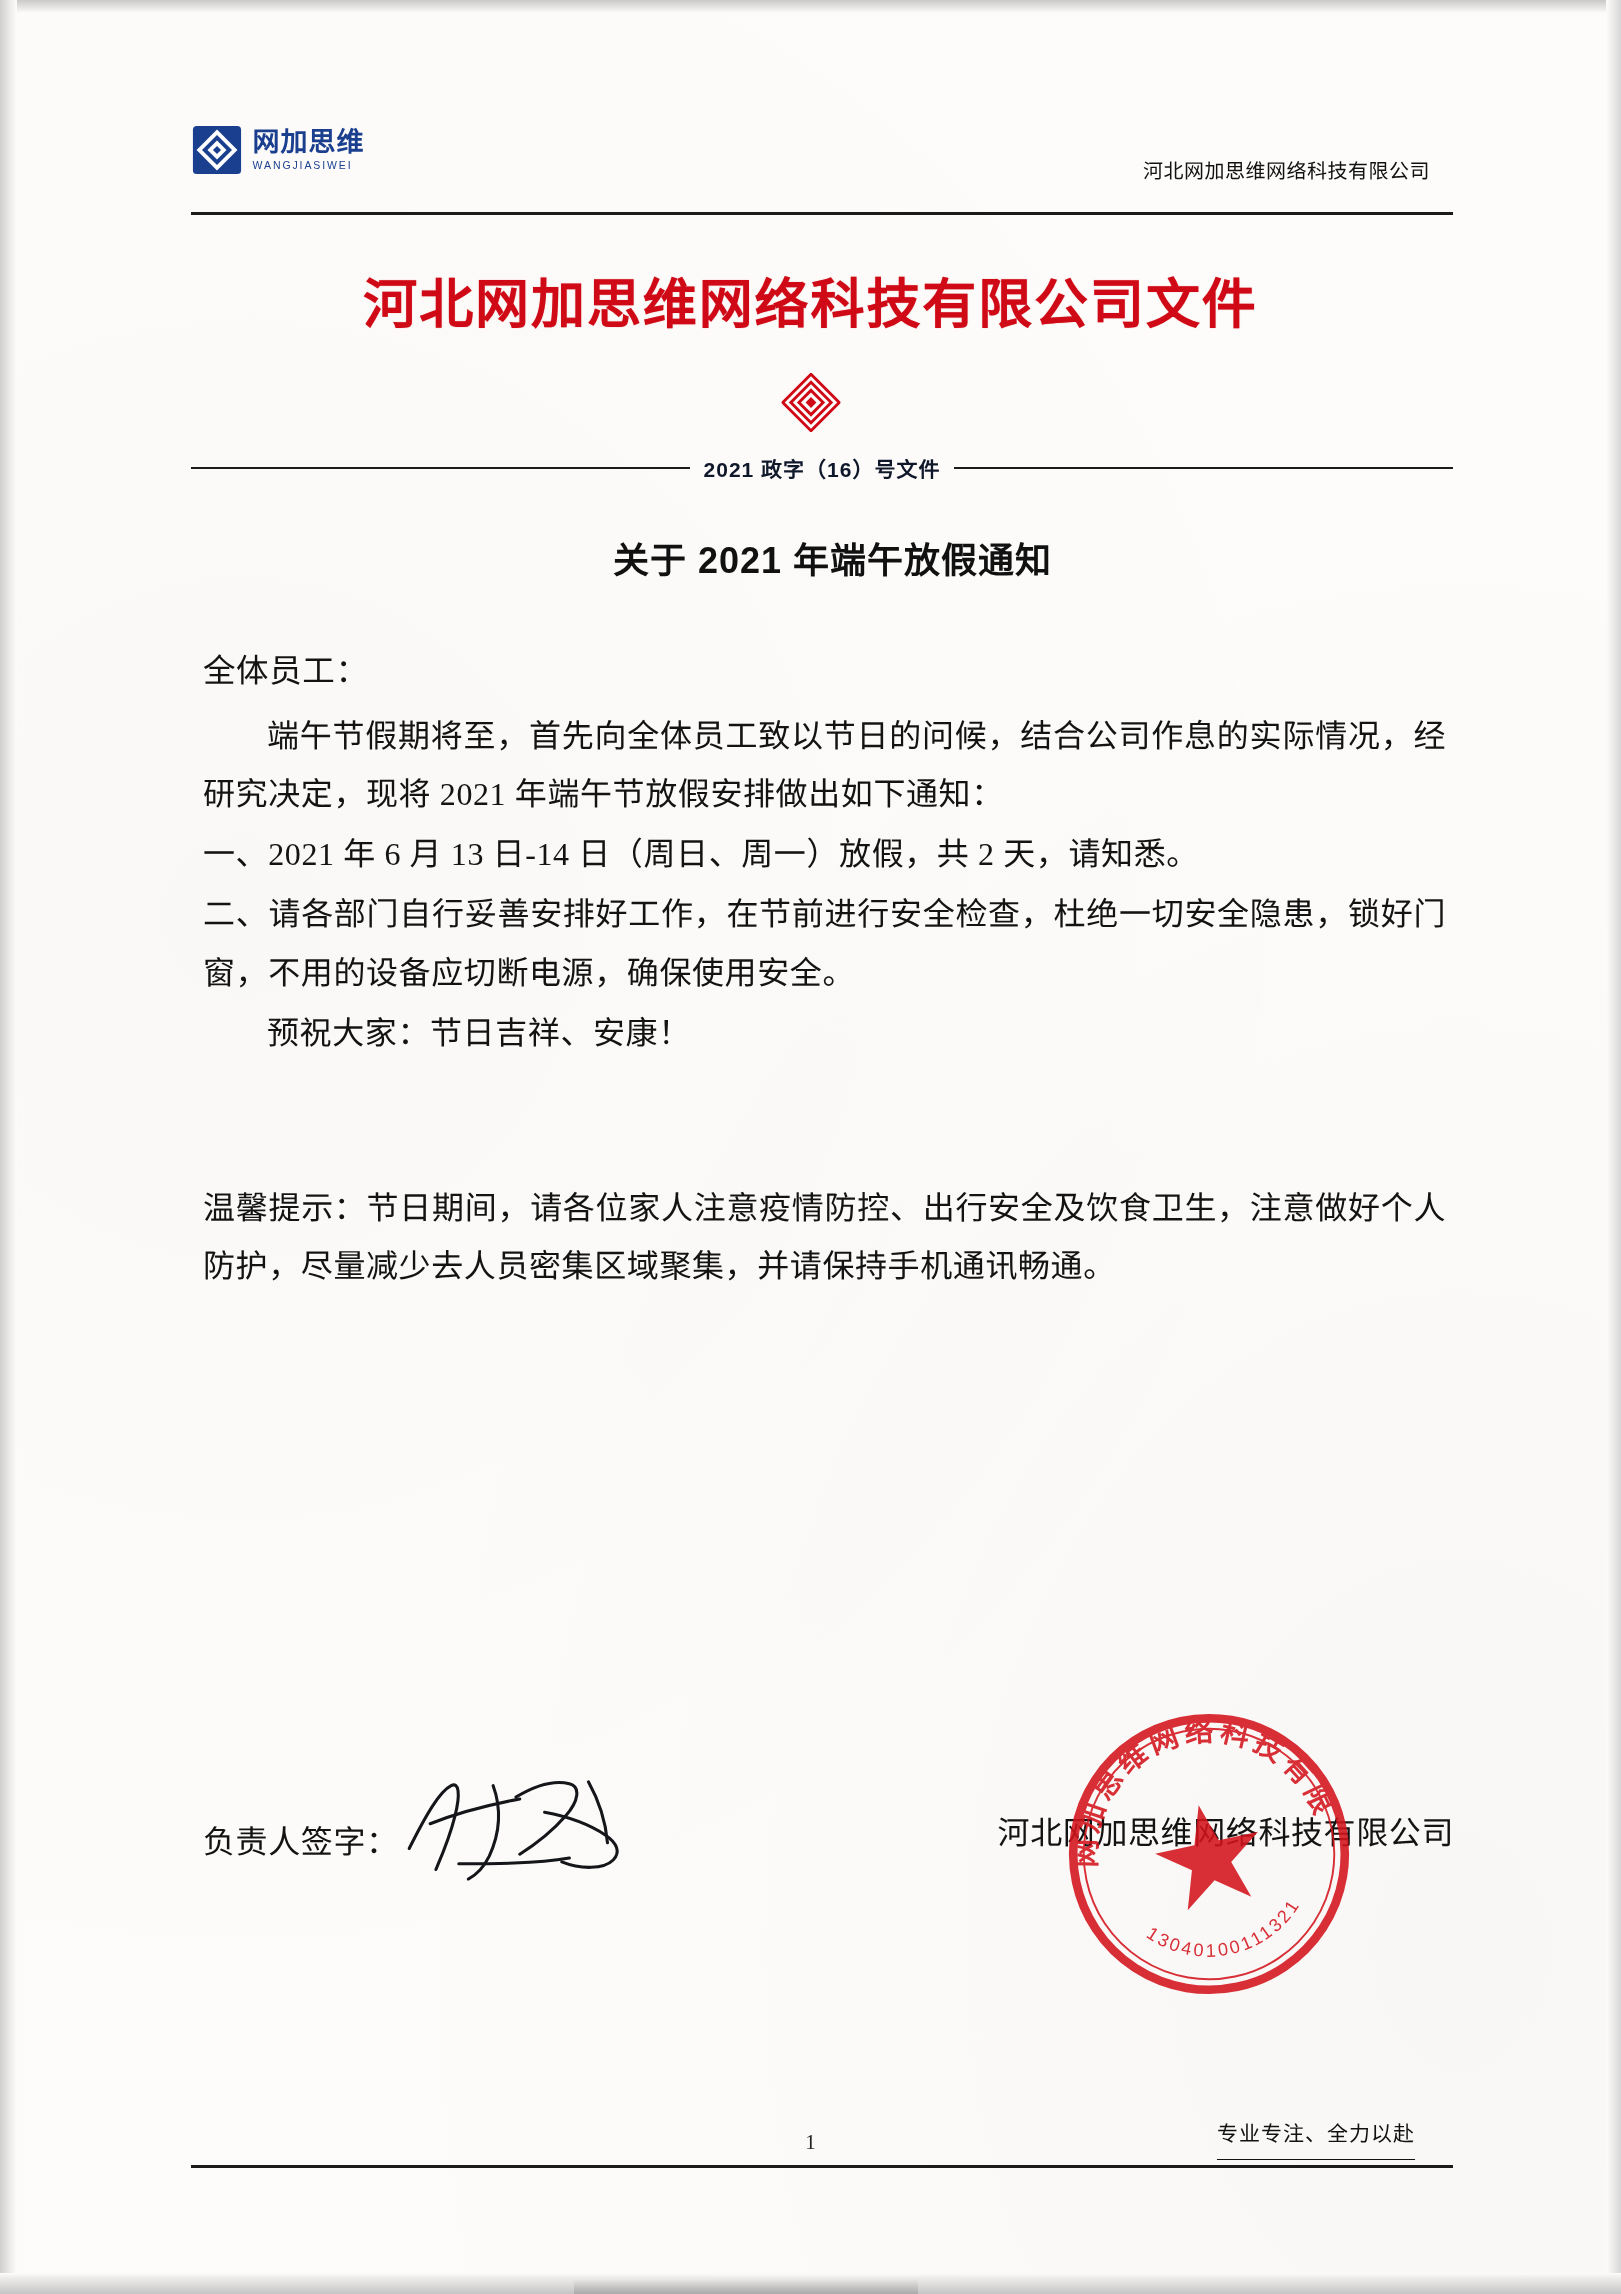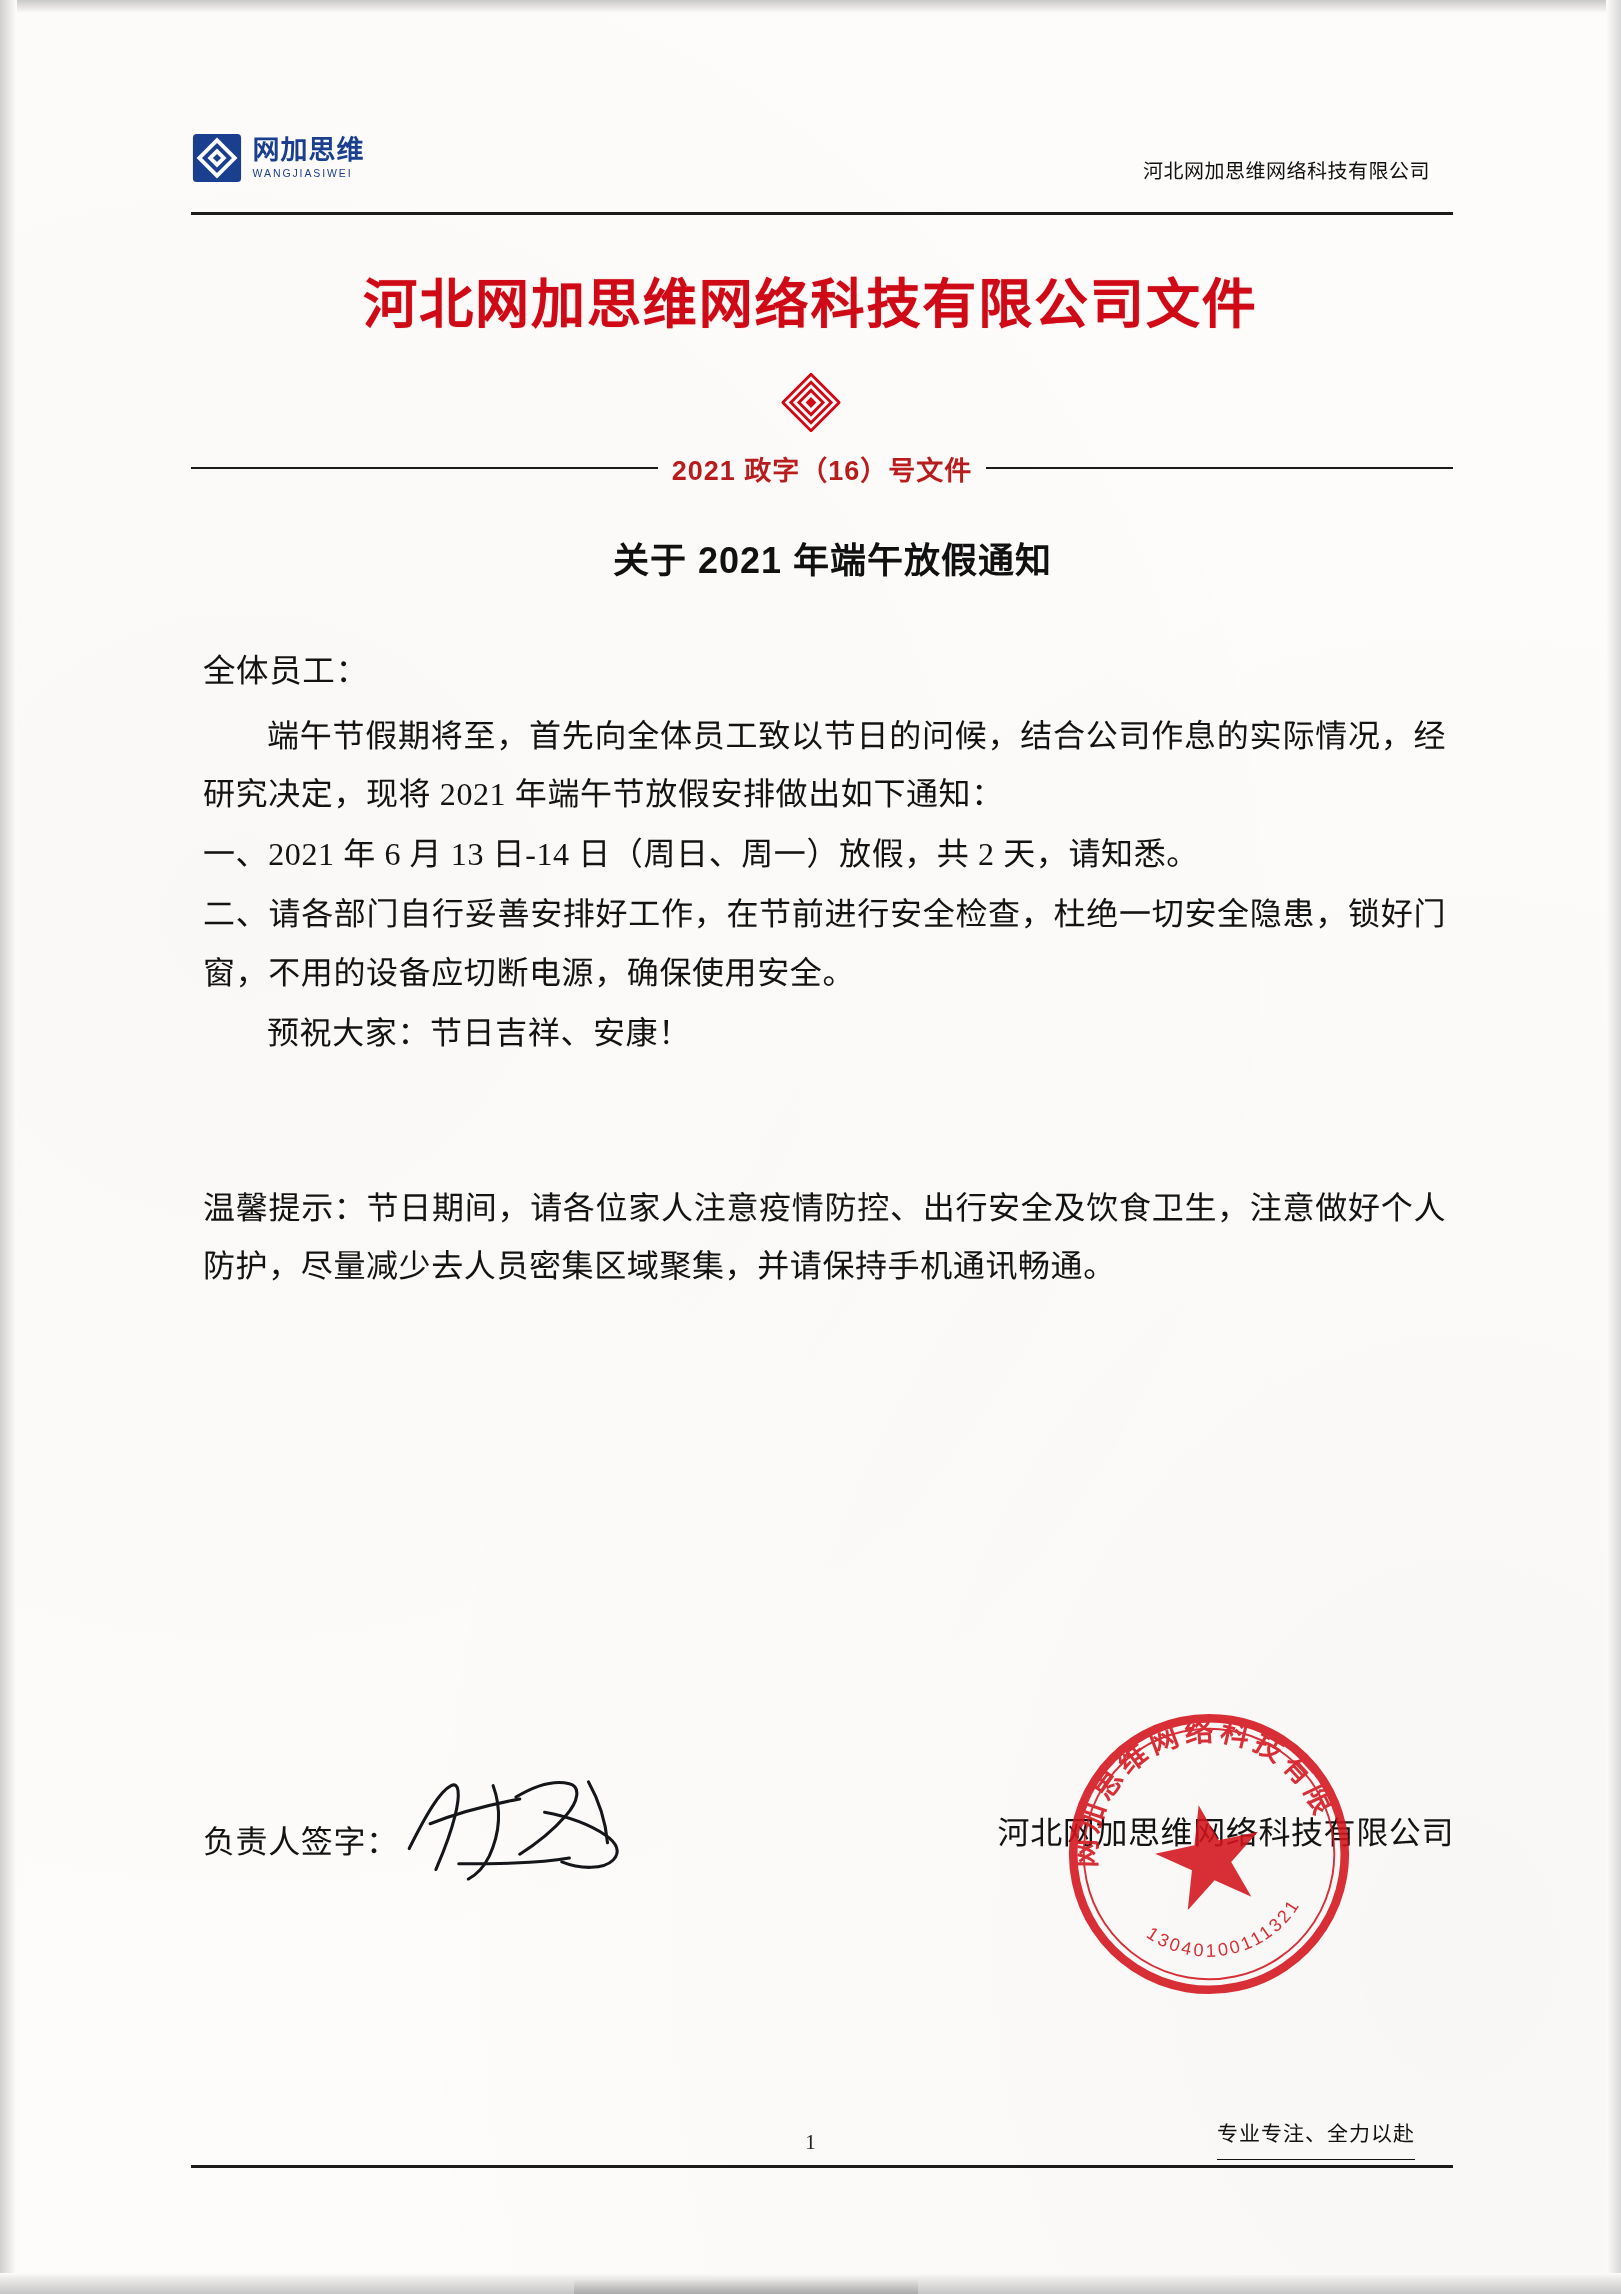--- a/index.html
+++ b/index.html
@@ -51,21 +51,21 @@
   .header {
     position: absolute;
     left: 191px;
     top: 124px;
     width: 1262px;
     height: 82px;
   }
   .logo-wrap {
     position: absolute;
     left: 0;
-    top: 8px;
+    top: 0;
     display: flex;
     align-items: center;
     gap: 9.6px;
   }
   .logo-mark {
     width: 52px; height: 52px;
     position: relative;
   }
   .logo-text {
     display: flex;
@@ -140,22 +140,22 @@
   }
   .docnum-line {
     flex: 1 1 auto;
     height: 1.9px;
     background: #1b1b1b;
   }
   .docnum-text {
     flex: 0 0 auto;
     font-family: "Liberation Sans", sans-serif;
     font-weight: bold;
-    font-size: 27px;
-    color: #b91c1c;
+    font-size: 21px;
+    color: #0f172a;
     letter-spacing: 1px;
     white-space: nowrap;
   }
 
   
   .subject {
     position: absolute;
     left: 0; right: 0;
     top: 531px;
     text-align: center;

